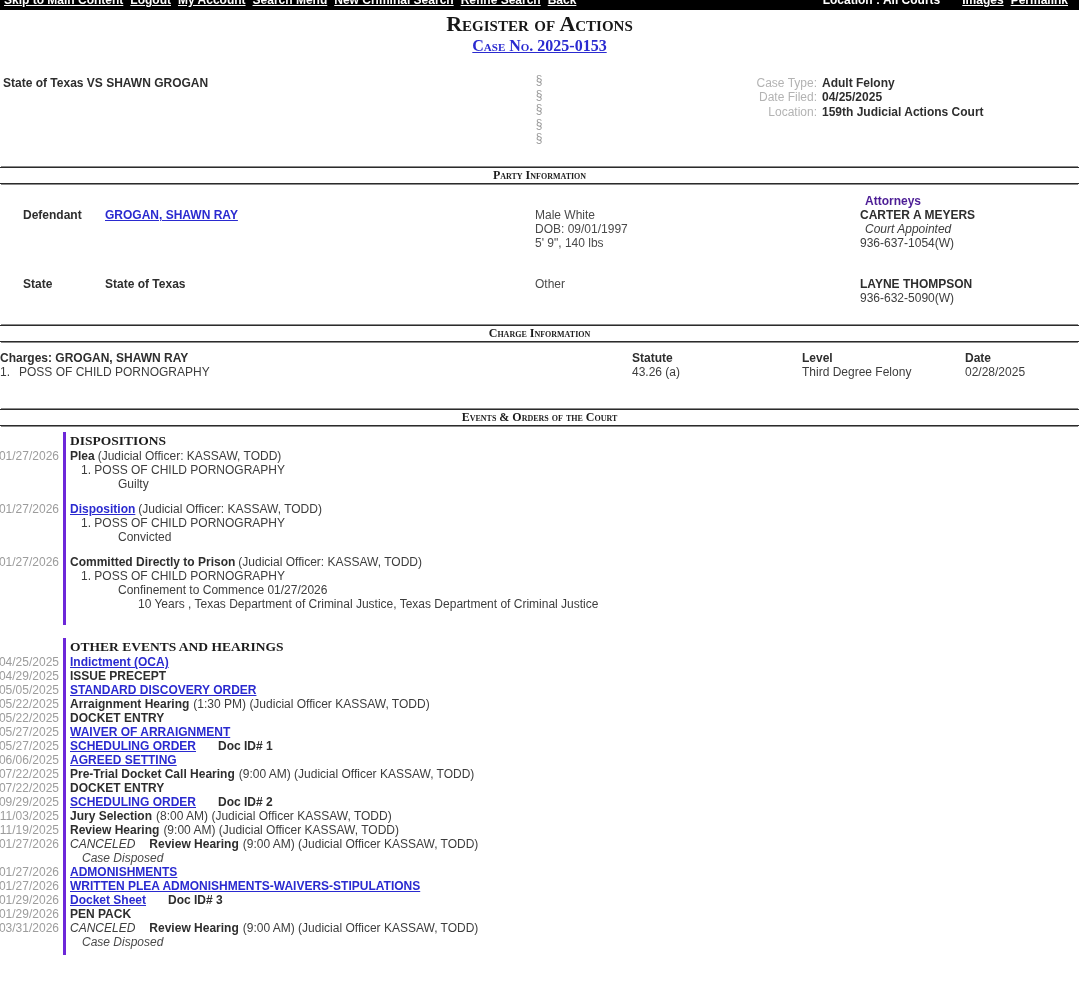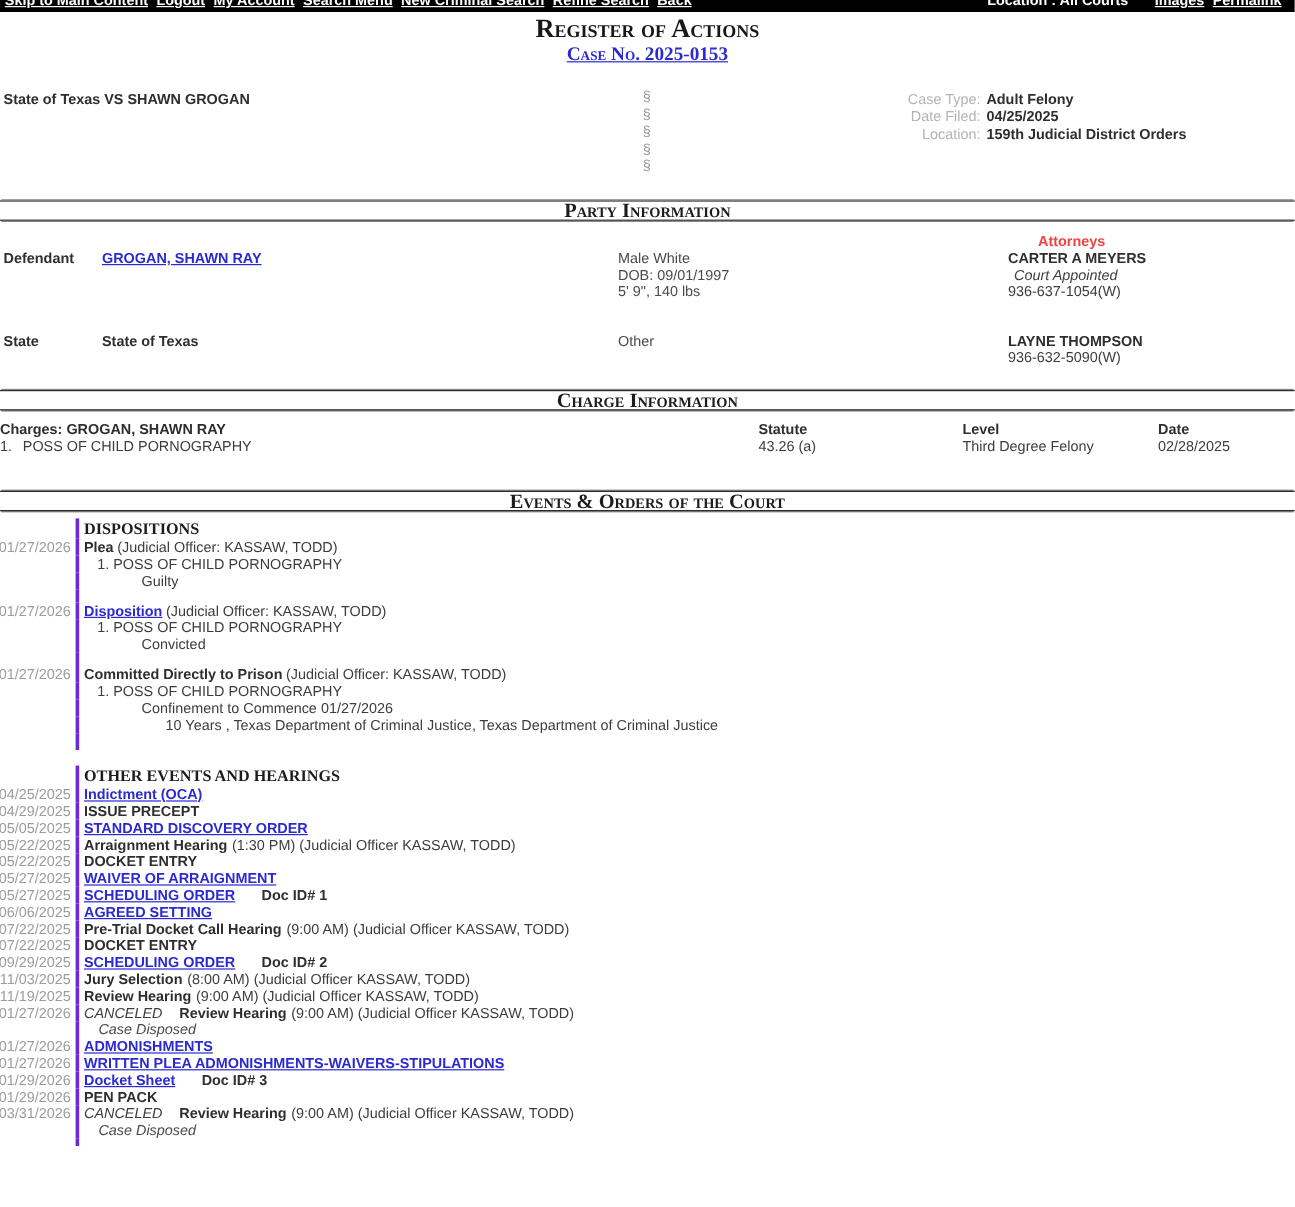--- a/index.html
+++ b/index.html
@@ -37,29 +37,29 @@
   .case-fields { position:absolute; left:735px; top:22px; line-height:14.3px; }
   .case-fields .frow { display:flex;align-items:flex-end; }
   .case-fields .flabel { width:82px; text-align:right; color:#b3b3b3; }
   .case-fields .fvalue { margin-left:5px; font-weight:bold; color:#2e2e2e; }
 
   
   .band {
     border-top:1px solid #2b2b2b; border-bottom:1px solid #2b2b2b;
     box-shadow:0 -2px 0 -1px #8a8a8a, 0 2px 0 -1px #8a8a8a;
     text-align:center; font-family:"Liberation Serif", serif; font-variant:small-caps;
-    font-weight:bold; font-size:17px; line-height:15px; color:#1c1c1c; margin:2px 0;
+    font-weight:bold; font-size:12px; line-height:15px; color:#1c1c1c; margin:2px 0;
   }
 
   
   .party { margin-top:10px; margin-bottom:14px; }
-  .attorneys-header { margin-left:865px; font-weight:bold; color:#ef4444; line-height:14px; }
+  .attorneys-header { margin-left:865px; font-weight:bold; color:#4c1d95; line-height:14px; }
   .party-row { display:flex; align-items:flex-start; margin-top:0; line-height:14px; }
   .party-row + .party-row { margin-top:27px; }
-  .p-role { width:85px; font-weight:bold; color:#2e2e2e; padding-left:3px; flex-shrink:0;}
+  .p-role { width:85px; font-weight:bold; color:#2e2e2e; padding-left:3px; flex-shrink:0;margin-left:20px;}
   .p-name { width:430px; flex-shrink:0; font-weight:bold; color:#2e2e2e; }
   .p-name a { color:#2a2ad0; text-decoration:underline; }
   .p-desc { width:325px; flex-shrink:0; color:#4a4a4a; }
   .p-att .att-name { font-weight:bold; color:#2e2e2e; }
   .p-att .att-note { font-style:italic; padding-left:5px; }
   .party { min-height:117px; }
 
   
   .charges { margin-top:9px; margin-bottom:12px; min-height:46px; }
   .c-row { display:flex; line-height:14px; }
@@ -115,21 +115,21 @@
       <div class="frow">
         <div class="flabel">Case Type:</div>
         <div class="fvalue">Adult Felony</div>
       </div>
       <div class="frow">
         <div class="flabel">Date Filed:</div>
         <div class="fvalue">04/25/2025</div>
       </div>
       <div class="frow">
         <div class="flabel">Location:</div>
-        <div class="fvalue">159th Judicial District Orders</div>
+        <div class="fvalue">159th Judicial Actions Court</div>
       </div>
     </div>
 </div>
 
 <div class="band">Party Information</div>
 
 <div class="party">
   <div class="attorneys-header">Attorneys</div>
   <div id="party-rows">
       <div class="party-row">

